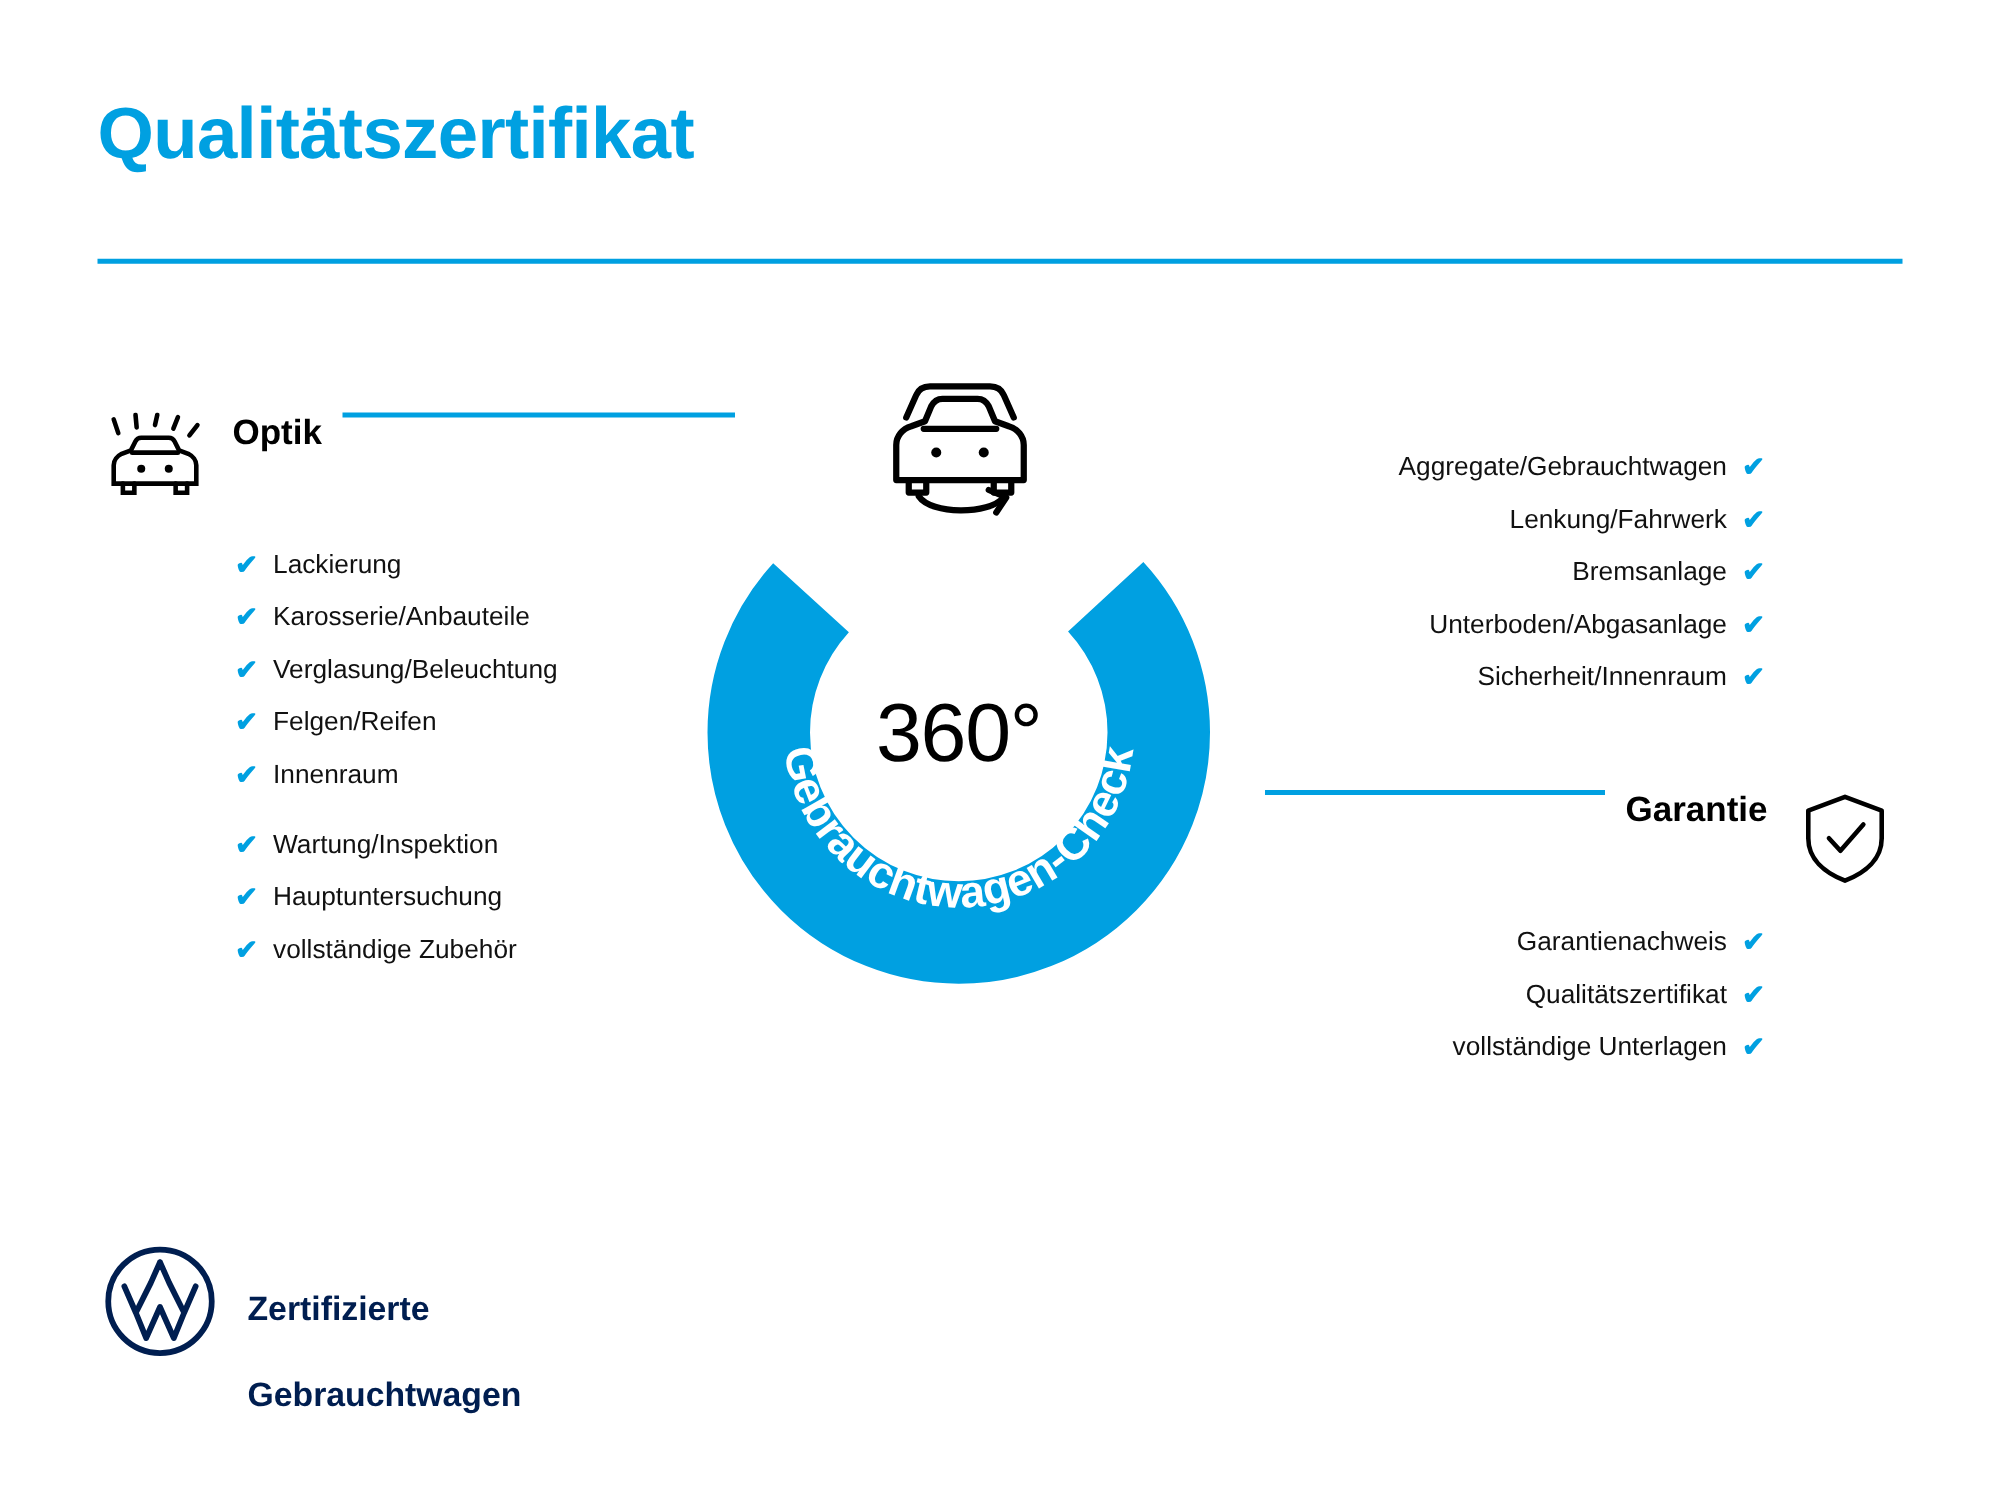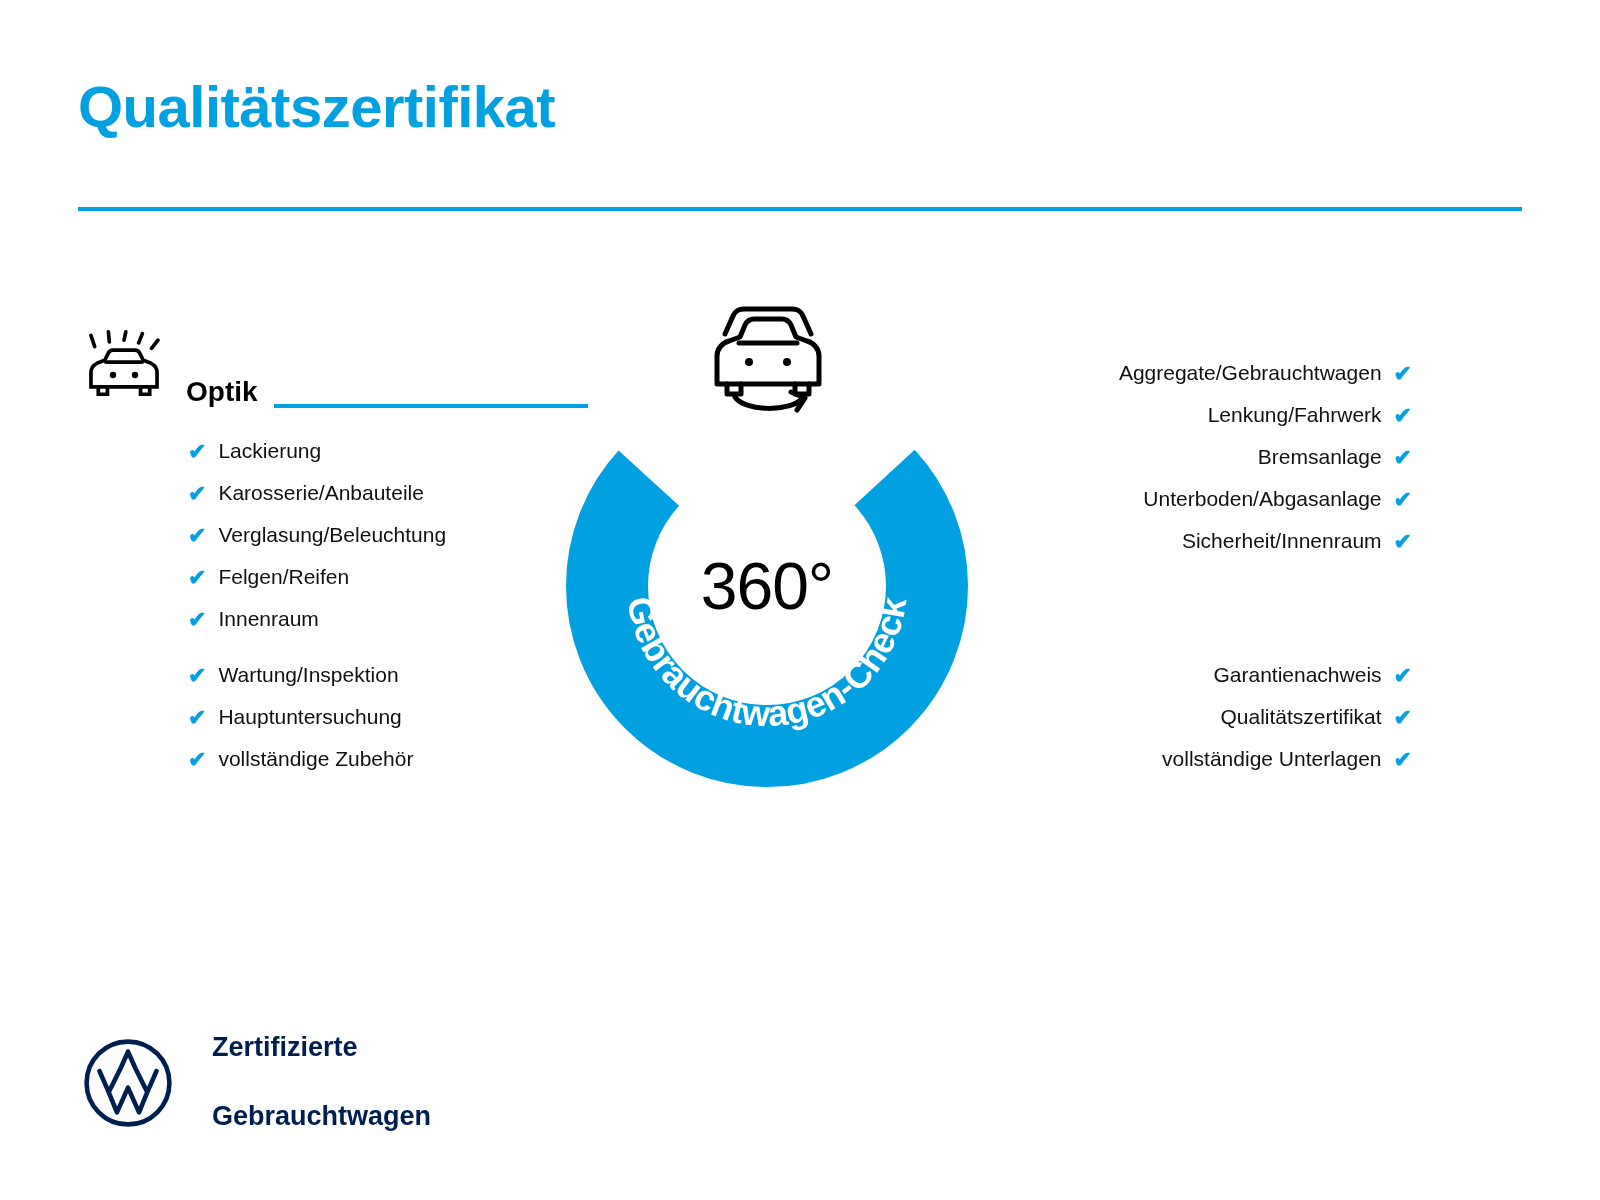--- a/index.html
+++ b/index.html
@@ -40,21 +40,21 @@
     height: 4px;
     background: #00a0e1;
   }
 
   
   .section {
     position: absolute;
   }
   .section-head {
     display: flex;
-    align-items: flex-end;
+    align-items: flex-start;
     gap: 16px;
   }
   .section-head.right {
     flex-direction: row-reverse;
   }
   .section-title {
     font-size: 28px;
     font-weight: bold;
     color: #000;
     white-space: nowrap;
@@ -142,22 +142,22 @@
     color: #000;
     letter-spacing: -1px;
   }
 
   
   .footer {
     position: absolute;
     left: 82px;
     top: 995px;
     display: flex;
-    align-items: flex-end;
-    gap: 38px;
+    align-items: flex-start;
+    gap: 24px;
   }
   .footer-text {
     font-size: 27px;
     font-weight: bold;
     color: #001e50;
     line-height: 1.28;
     white-space: pre-line;
   }
 </style>
 </head>
@@ -249,20 +249,30 @@
           </li>
         <li>
             <span class="check">✔</span>
             <span>Sicherheit/Innenraum</span>
           </li>
       </ul>
     </div>
   </div>
 
   <div class="section" id="sec-garantie">
+    <div class="section-head right">
+      <span class="icon-box">
+        <svg viewBox="0 0 100 85" width="92" height="78" fill="none" stroke="#000" stroke-width="4" stroke-linecap="round" stroke-linejoin="round">
+          <path d="M50 6 L82 18 L82 42 C82 60 68 72 50 79 C32 72 18 60 18 42 L18 18 Z"></path>
+          <path d="M36 42 L46 53 L66 30"></path>
+        </svg>
+      </span>
+      <span class="section-title">Garantie</span>
+      <span class="head-rule"></span>
+    </div>
     <div class="items-wrap-right">
       <ul class="items right">
         <li>
             <span class="check">✔</span>
             <span>Garantienachweis</span>
           </li>
         <li>
             <span class="check">✔</span>
             <span>Qualitätszertifikat</span>
           </li>

